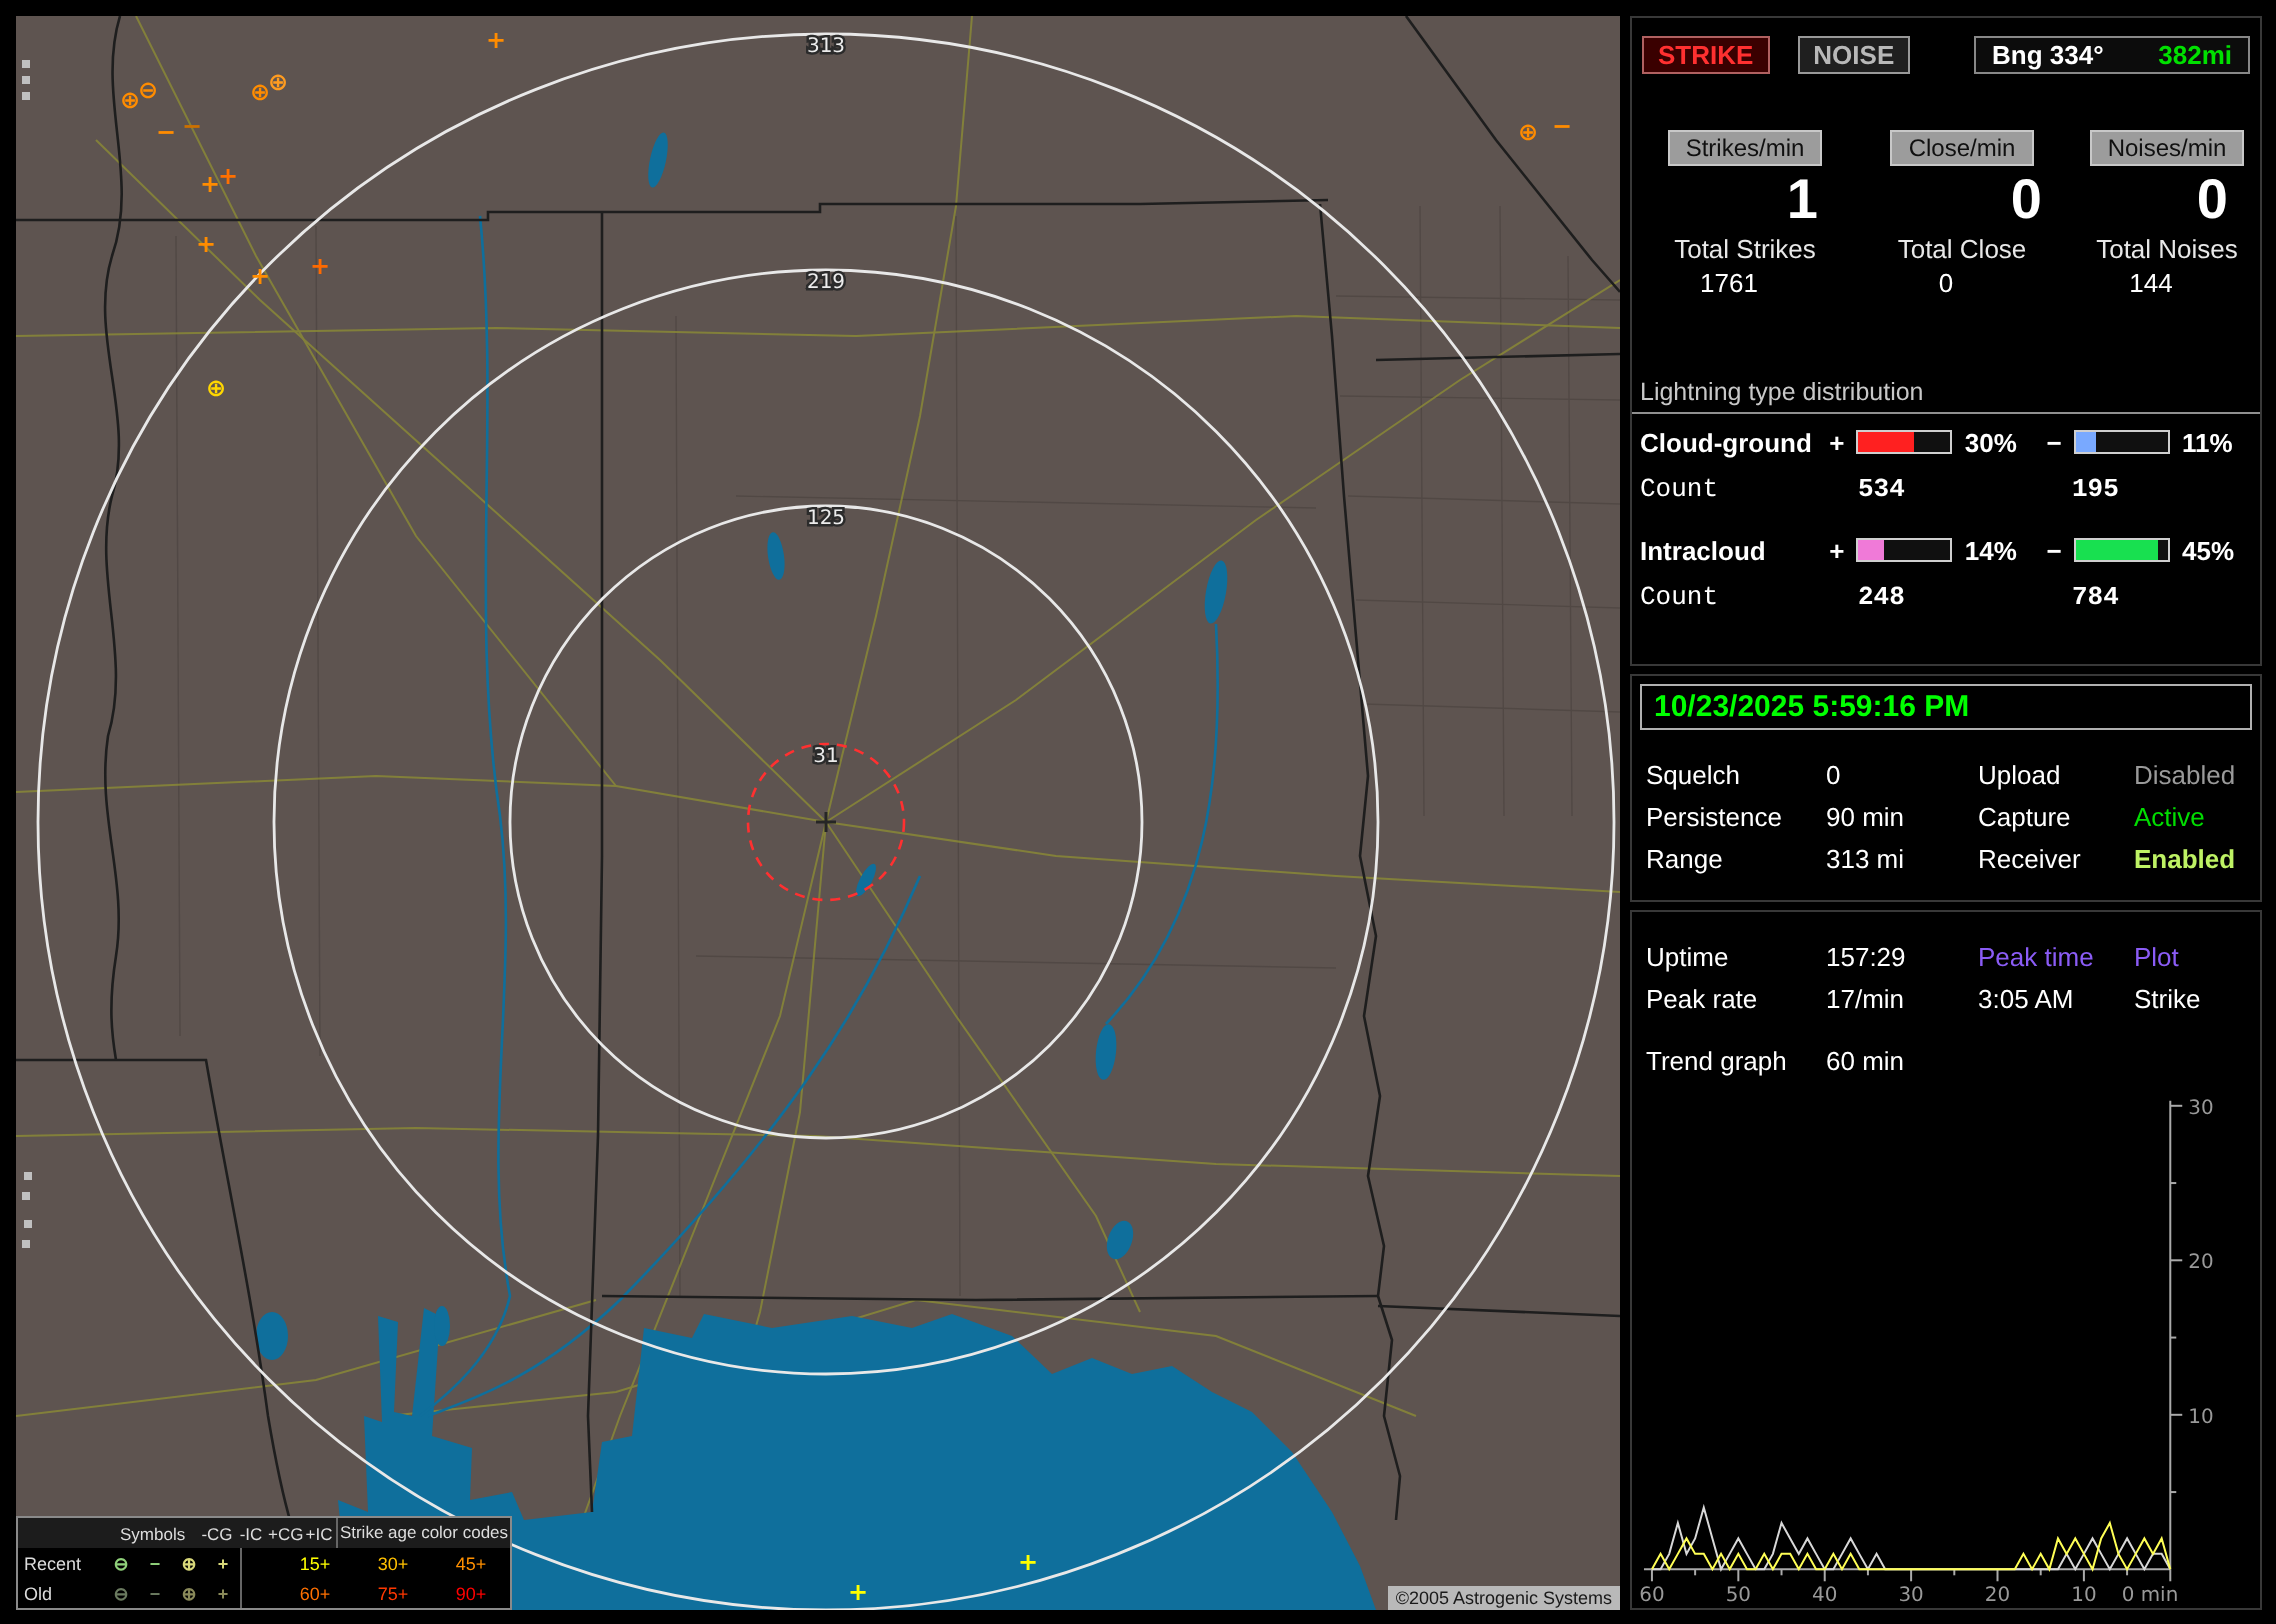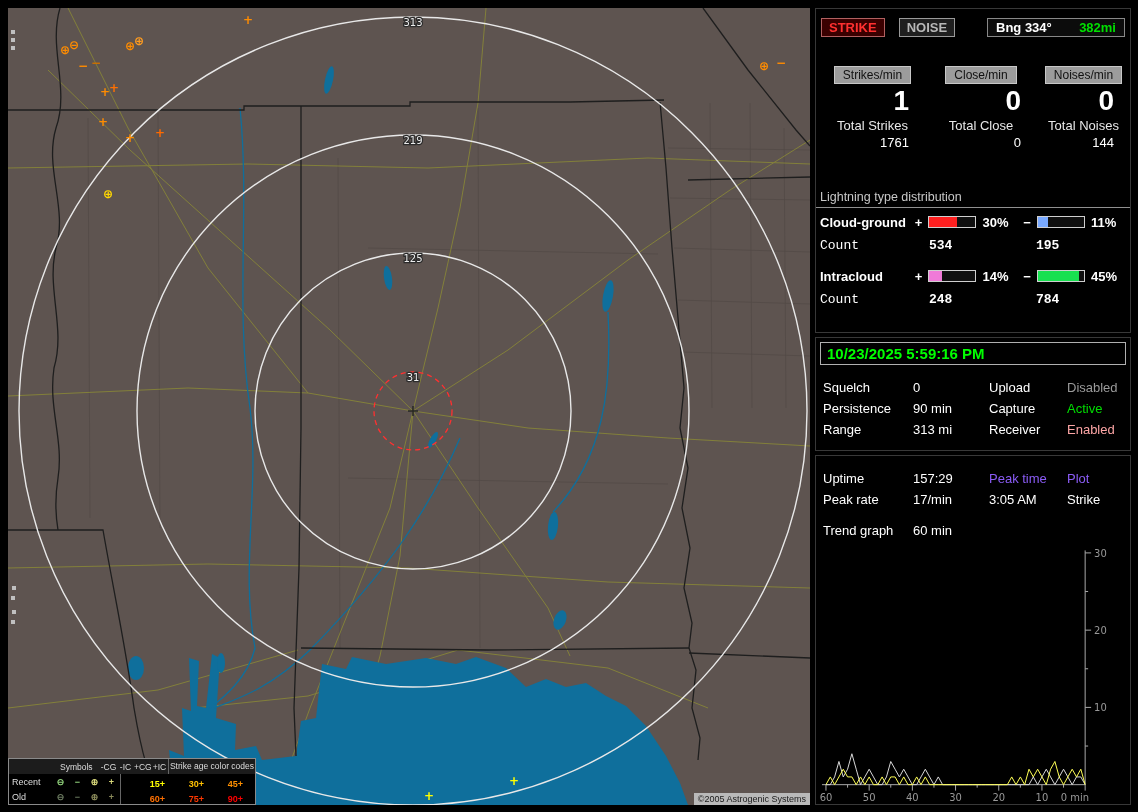--- a/index.html
+++ b/index.html
@@ -23,21 +23,21 @@
     position:absolute;left:0;bottom:0;width:248px;background:#000;
     border:1px solid #8a8a8a;color:#ddd;font-size:9px;box-sizing:border-box;
   }
   .lg-row{display:flex;align-items:center;height:15px;}
   .lg-head{background:#1c1c1c;font-size:8.5px;padding-left:48px;}
   .lg-label{width:40px;padding-left:3px;}
   .lg-sym-h{width:17px;text-align:center;}
   .lg-syms{width:68px;display:flex;}
   .lg-sym{width:17px;text-align:center;font-weight:bold;}
   .lg-age-title{flex:1;text-align:center;border-left:1px solid #666;height:100%;line-height:15px;}
-  .lg-ages{flex:1;display:flex;justify-content:space-around;border-left:1px solid #666;height:100%;align-items:flex-end;font-weight:bold;padding-left:17px;}
+  .lg-ages{flex:1;display:flex;justify-content:space-around;border-left:1px solid #666;height:100%;align-items:center;font-weight:normal;padding-left:17px;}
   #map-copyright{
     position:absolute;right:0;bottom:0;background:#b9b9b9;color:#1a1a1a;
     font-size:9px;padding:1px 4px;
   }
   
   .panel{position:absolute;background:#000;border:1px solid #383838;box-sizing:border-box;}
   #panel-stats{left:815px;top:8px;width:316px;height:325px;}
   #panel-status{left:815px;top:337px;width:316px;height:114px;}
   #panel-session{left:815px;top:455px;width:316px;height:350px;}
 
@@ -52,21 +52,21 @@
 
   .col-grid{display:grid;grid-template-columns:105px 112px 1fr;padding-left:4px;}
   .rate-headers{margin-top:28px;}
   .rate-headers div{text-align:center;}
   .hdr-btn{background:#9c9c9c;color:#101010;font-size:12px;padding:1px 8px;border:1px solid #c8c8c8;display:inline-block;}
   .rate-values{margin-top:2px;}
   .rate-value{font-size:28px;font-weight:bold;color:#fff;text-align:right;padding-right:16px;line-height:30px;}
   .total-labels{margin-top:2px;}
   .total-label{font-size:13px;color:#e8e8e8;text-align:center;}
   .total-values{margin-top:2px;}
-  .total-value{font-size:13px;color:#fff;text-align:right;padding-right:16px;}
+  .total-value{font-size:13px;color:#fff;text-align:center;padding-right:16px;}
 
   .dist-title{margin:40px 0 0 0;padding:0 0 3px 4px;color:#c8c8c8;font-size:12.5px;border-bottom:1px solid #909090;}
   .dist-row{display:flex;align-items:center;margin:6px 0 0 4px;font-size:13px;color:#fff;height:16px;}
   .dist-label{width:100px;font-weight:bold;}
   .sign{width:12px;text-align:center;font-weight:bold;}
   .gauge{width:50px;height:10px;border:1px solid #cfcfcf;background:#101010;margin:0 4px;}
   .gauge-fill{height:100%;width:0;}
   .pct{width:42px;font-weight:bold;padding-left:2px;}
   .count-row{display:flex;margin:8px 0 0 4px;font-size:13px;color:#fff;height:16px;font-family:Liberation Mono, monospace;}
   .count-label{width:100px;}
@@ -323,21 +323,21 @@
   <div class="kv-grid">
     <span>Persistence</span>
     <span>90 min</span>
     <span>Capture</span>
     <span style="color: rgb(0, 221, 0);">Active</span>
   </div>
   <div class="kv-grid">
     <span>Range</span>
     <span>313 mi</span>
     <span>Receiver</span>
-    <span style="color: #fca5a5;">Enabled</span>
+    <span style="color: #bef264; font-weight: bold;">Enabled</span>
   </div>
 </div>
 
 <div id="panel-session" class="panel">
   <div class="kv-grid first">
     <span>Uptime</span>
     <span>157:29</span>
     <span class="dim">Peak time</span>
     <span class="dim">Plot</span>
   </div>

